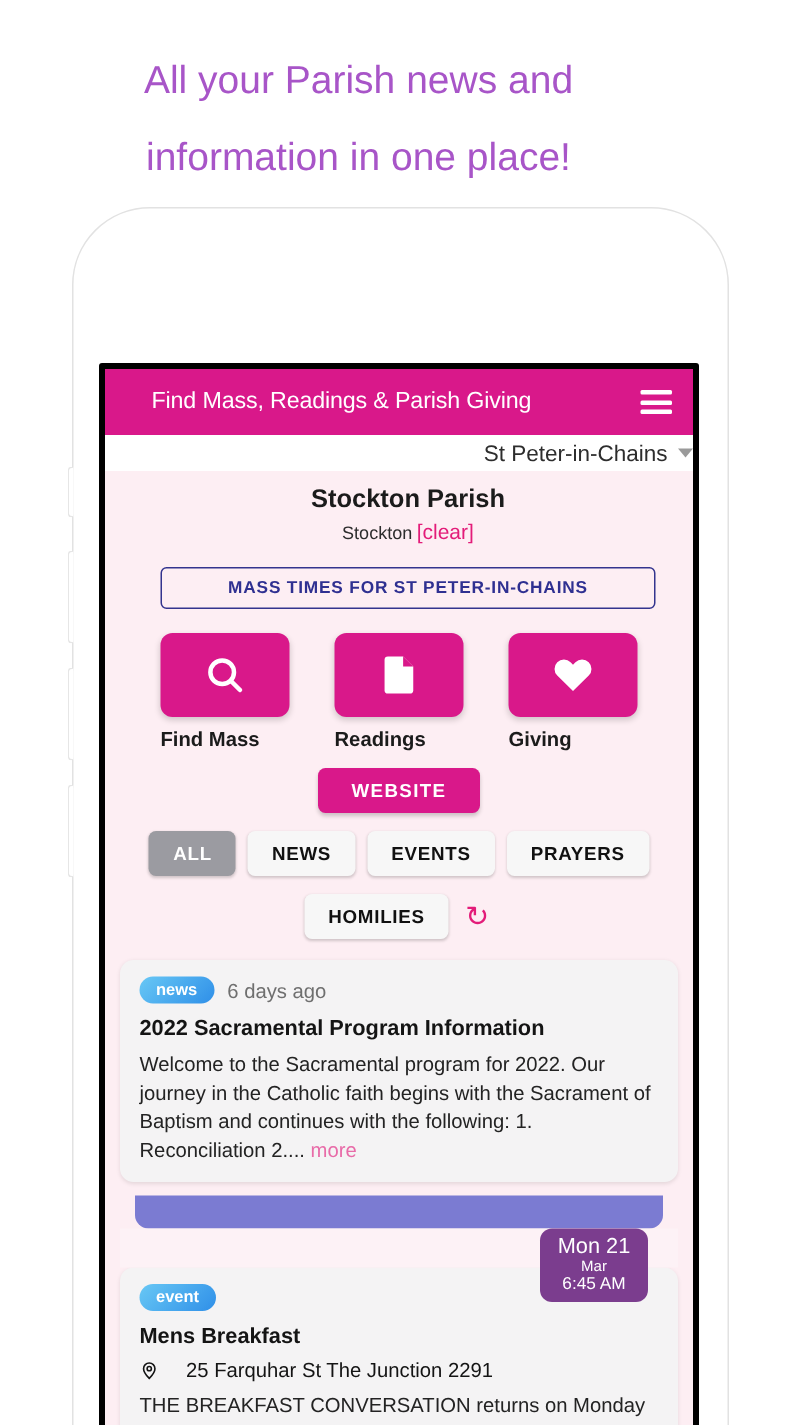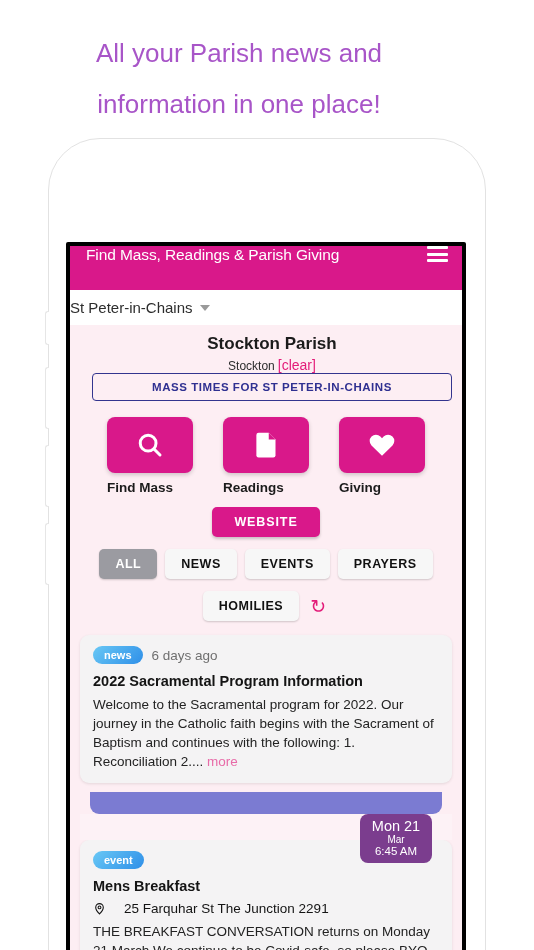--- a/index.html
+++ b/index.html
@@ -65,60 +65,60 @@
     width:392px; height:706px;
     background:#fdf2f6;
     overflow:hidden;
   }
 
   
   .appbar {
     height:44px;
     background:#d9188a;
     display:flex;
-    align-items:flex-start;
+    align-items:center;
     justify-content:space-between;
-    padding:0 14px 0 16px;
+    padding:0 14px 0 31px;
   }
   .appbar-title {
     color:#ffffff;
     font-size:15.5px;
     font-weight:500;
     letter-spacing:-0.1px;
   }
   .hamburger { width:21px; display:flex; flex-direction:column; gap:3.5px; cursor:pointer; }
   .hamburger span { display:block; height:3px; background:#fff; border-radius:1px; }
 
   
   .selector-bar {
-    height:35px;
+    height:24px;
     background:#ffffff;
     display:flex;
     align-items:center;
-    justify-content:flex-start;
+    justify-content:flex-end;
     gap:7px;
   }
   .selector-text { font-size:15px; color:#2d2d2d; }
   .caret {
     width:0;height:0;
     border-left:5px solid transparent;
     border-right:5px solid transparent;
     border-top:6px solid #9a9a9a;
   }
 
   
   .parish-head { background:#fdeef3; padding:9px 0 0 12px; text-align:center; }
   .parish-name { font-size:17px; font-weight:700; color:#1b1b1b; }
   .parish-sub { margin-top:3px; font-size:12px; color:#2d2d2d; }
   .parish-sub .clear { color:#e31c79; font-size:14px; margin-left:3px; cursor:pointer; }
 
   .masstimes-btn {
     display:block;
-    margin:0 auto 0 auto;
-    width:360px;
+    margin:16px auto 0 auto;
+    width:330px;
     height:28px;
     line-height:26px;
     border:1.6px solid #33348e;
     border-radius:4px;
     background:#fdeef3;
     color:#2f3091;
     font-size:11.5px;
     font-weight:700;
     letter-spacing:0.55px;
     text-align:center;

